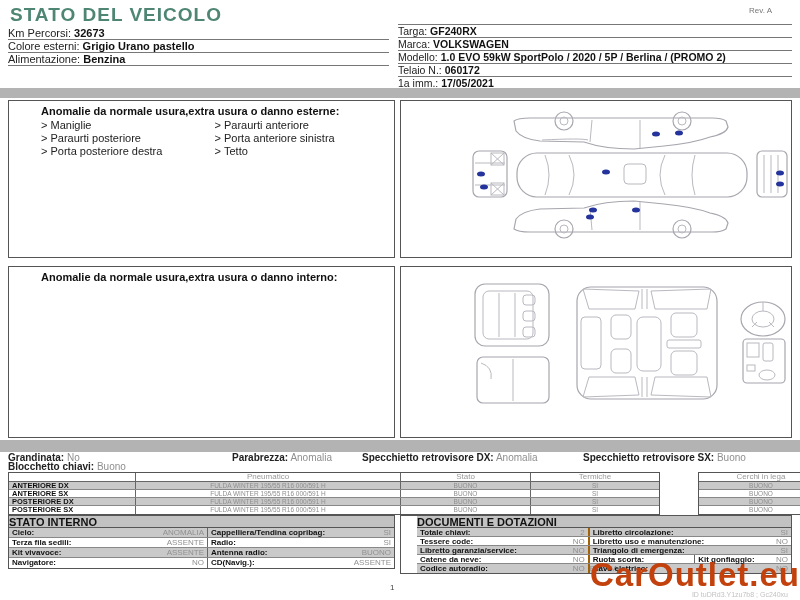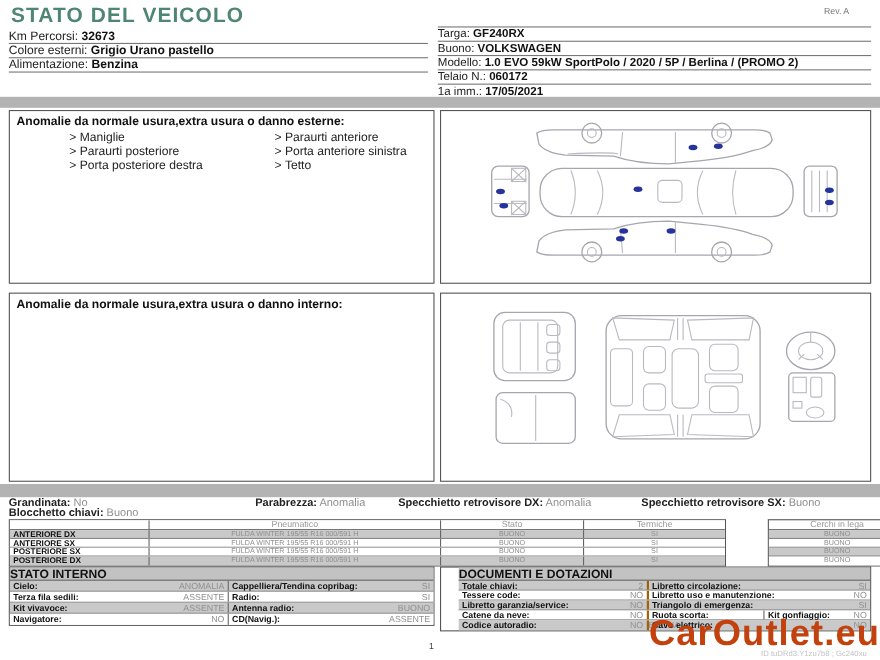--- a/index.html
+++ b/index.html
@@ -13,24 +13,24 @@
   .hdr-table { position:absolute; font-size:11px; }
   .hdr-row { height:13px; line-height:12px; border-bottom:1px solid #777; white-space:nowrap; overflow:hidden; }
   .hdr-row .lbl { color:#222; }
   .hdr-row .val { color:#111; font-weight:bold;margin-top:15px; }
   #hdr-left  { left:8px; top:27px; width:381px; }
   #hdr-right { left:398px; top:24px; width:394px; border-top:1px solid #777; }
   #hdr-right .hdr-row { font-size:10.5px; }
 
   .band { position:absolute; left:0; width:800px; background:#b3b3b3; }
 
-  .box { position:absolute; border:1px solid #555; background:#fff; }
+  .box { position:absolute; border:1px solid #555; background:#fff;padding-left:26px; }
   .box-title { font-size:11px; font-weight:bold; color:#111; padding:4px 6px 2px 6px; }
   .anomaly-cols { display:flex; padding:0 6px; }
-  .anomaly-col { width:50%;margin-left:48px; }
+  .anomaly-col { width:50%; }
   .anomaly-item { font-size:11px; color:#222; line-height:13px; white-space:nowrap; }
 
   svg { display:block; }
   .ln { fill:none; stroke:#a6a6ae; stroke-width:1.2; stroke-linejoin:round; stroke-linecap:round; }
   .ln2 { fill:none; stroke:#b9b9c0; stroke-width:1; }
   .dot { fill:#24349c; stroke:none; }
 
   .cond-pair { position:absolute; font-size:10px; white-space:nowrap; }
   .cond-pair .lbl { font-weight:bold; color:#222; }
   .cond-pair .val { color:#8f8f8f; }
@@ -101,21 +101,21 @@
       <span class="val">Benzina</span>
     </div>
   </div>
 
   <div class="hdr-table" id="hdr-right">
     <div class="hdr-row">
       <span class="lbl">Targa:</span>
       <span class="val">GF240RX</span>
     </div>
     <div class="hdr-row">
-      <span class="lbl">Buono:</span>
+      <span class="lbl">Marca:</span>
       <span class="val">VOLKSWAGEN</span>
     </div>
     <div class="hdr-row">
       <span class="lbl">Modello:</span>
       <span class="val">1.0 EVO 59kW SportPolo / 2020 / 5P / Berlina / (PROMO 2)</span>
     </div>
     <div class="hdr-row">
       <span class="lbl">Telaio N.:</span>
       <span class="val">060172</span>
     </div>
@@ -278,28 +278,28 @@
       <div class="t-spec">FULDA WINTER  195/55 R16 000/591 H</div>
       <div class="t-stat">BUONO</div>
       <div class="t-term">SI</div>
     </div>
     <div class="tire-row white">
       <div class="t-pos">ANTERIORE SX</div>
       <div class="t-spec">FULDA WINTER  195/55 R16 000/591 H</div>
       <div class="t-stat">BUONO</div>
       <div class="t-term">SI</div>
     </div>
-    <div class="tire-row white">
-      <div class="t-pos">POSTERIORE SX</div>
+    <div class="tire-row gray">
+      <div class="t-pos">POSTERIORE DX</div>
       <div class="t-spec">FULDA WINTER  195/55 R16 000/591 H</div>
       <div class="t-stat">BUONO</div>
       <div class="t-term">SI</div>
     </div>
-    <div class="tire-row gray">
-      <div class="t-pos">POSTERIORE DX</div>
+    <div class="tire-row white">
+      <div class="t-pos">POSTERIORE SX</div>
       <div class="t-spec">FULDA WINTER  195/55 R16 000/591 H</div>
       <div class="t-stat">BUONO</div>
       <div class="t-term">SI</div>
     </div>
   </div>
 
   <div class="cerchi-box">
     <div class="cerchi-hd">Cerchi in lega</div>
     <div class="cerchi-row gray">BUONO</div>
     <div class="cerchi-row white">BUONO</div>

